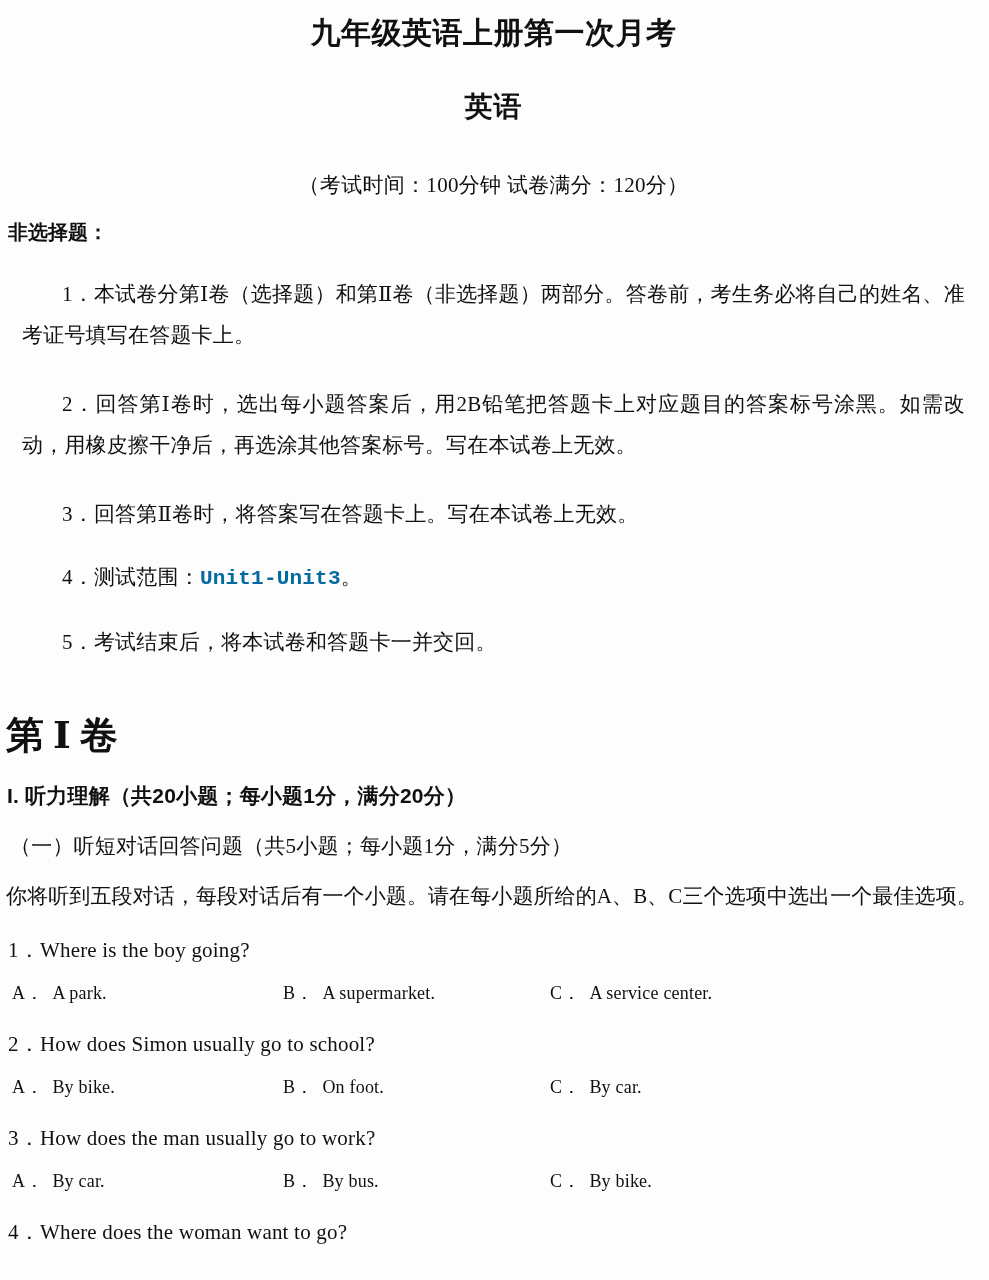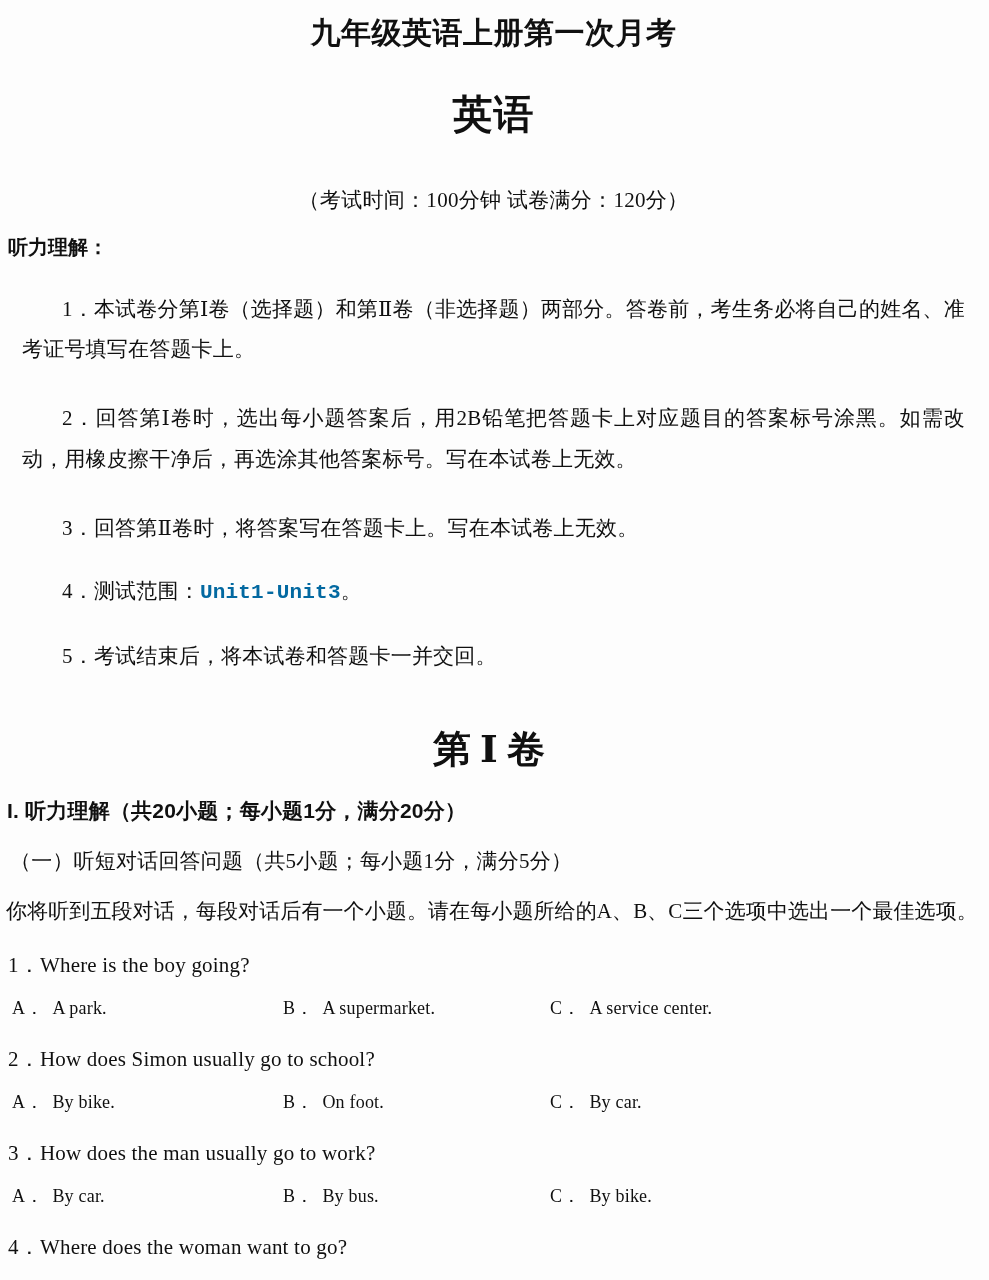--- a/index.html
+++ b/index.html
@@ -33,21 +33,21 @@
     font-size: 30px;
     letter-spacing: 0.5px;
     margin: 0;
     padding-top: 14px;
     line-height: 1.25;
   }
   .subject-title {
     text-align: center;
     font-family: "Liberation Sans", "DejaVu Sans", sans-serif;
     font-weight: bold;
-    font-size: 40px;
+    font-size: 28px;
     letter-spacing: 1px;
     margin: 0;
     padding-top: 38px;
     line-height: 1.2;
   }
   .exam-meta {
     text-align: center;
     font-size: 21px;
     margin: 0;
     padding-top: 48px;
@@ -76,21 +76,20 @@
     padding-top: 6px;
   }
   .red-range {
     color: #0369a1;
     font-weight: bold;
     font-family: Liberation Mono, monospace;
   }
 
   
   .paper-section-title {
-    text-align: center;
     font-size: 38px;
     margin: 0;
     padding-top: 34px;
     letter-spacing: 9px;
     line-height: 1.2;
   }
   .part-heading {
     font-family: "Liberation Sans", "DejaVu Sans", sans-serif;
     font-weight: bold;
     font-size: 21px;
@@ -152,21 +151,21 @@
 <body>
 
 <div class="page">
 
   <h1 class="doc-title">九年级英语上册第一次月考</h1>
 
   <h2 class="subject-title">英语</h2>
 
   <p class="exam-meta">（考试时间：100分钟    试卷满分：120分）</p>
 
-  <p class="notice-heading">听力理解：</p>
+  <p class="notice-heading">非选择题：</p>
 
   <p class="notice-item">1．本试卷分第Ⅰ卷（选择题）和第Ⅱ卷（非选择题）两部分。答卷前，考生务必将自己的姓名、准考证号填写在答题卡上。</p>
   <p class="notice-item">2．回答第Ⅰ卷时，选出每小题答案后，用2B铅笔把答题卡上对应题目的答案标号涂黑。如需改动，用橡皮擦干净后，再选涂其他答案标号。写在本试卷上无效。</p>
   <p class="notice-item">3．回答第Ⅱ卷时，将答案写在答题卡上。写在本试卷上无效。</p>
 
   <p class="notice-item tight"><span>4．测试范围：</span><span class="red-range">Unit1-Unit3</span><span>。</span></p>
 
   <p class="notice-item tight">5．考试结束后，将本试卷和答题卡一并交回。</p>
 
   <h2 class="paper-section-title">第Ⅰ卷</h2>

